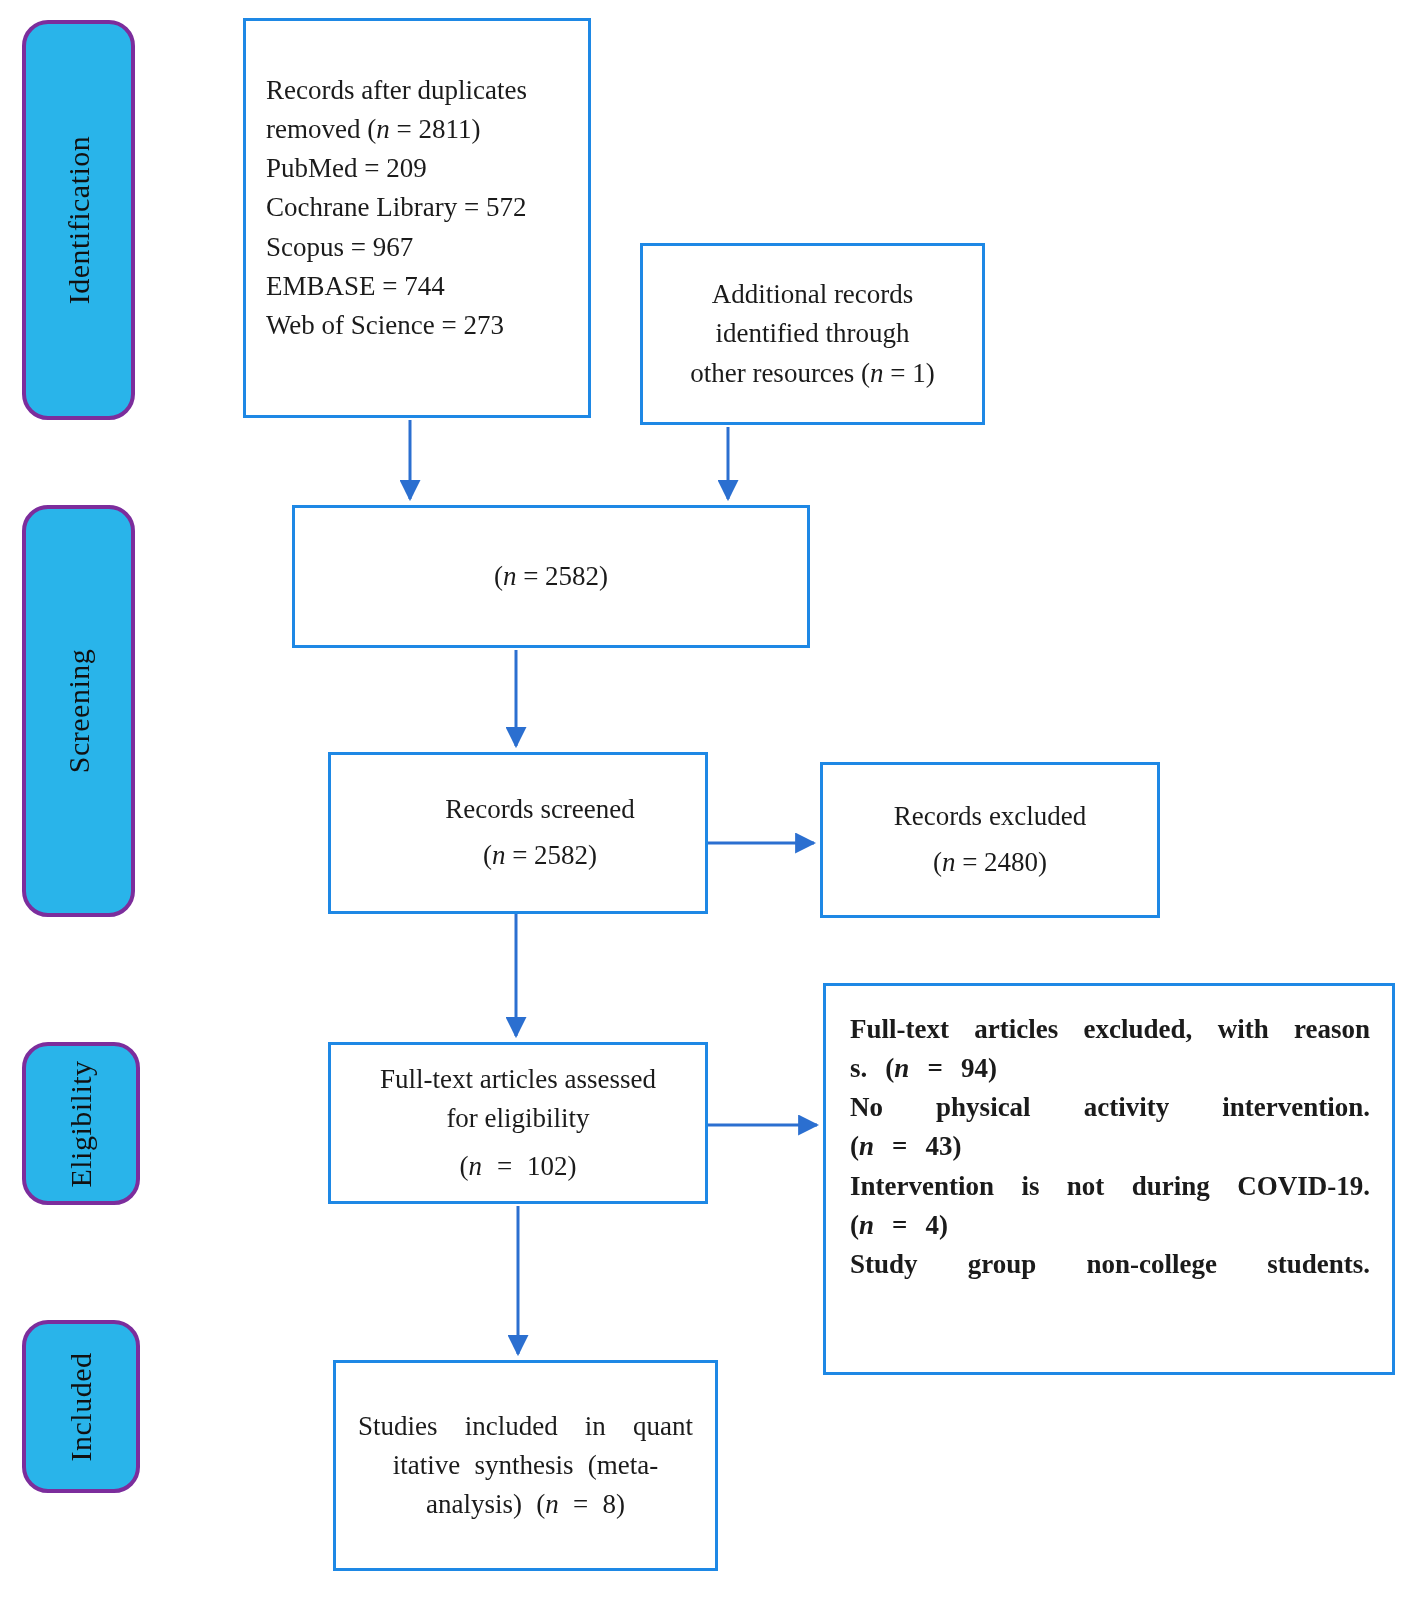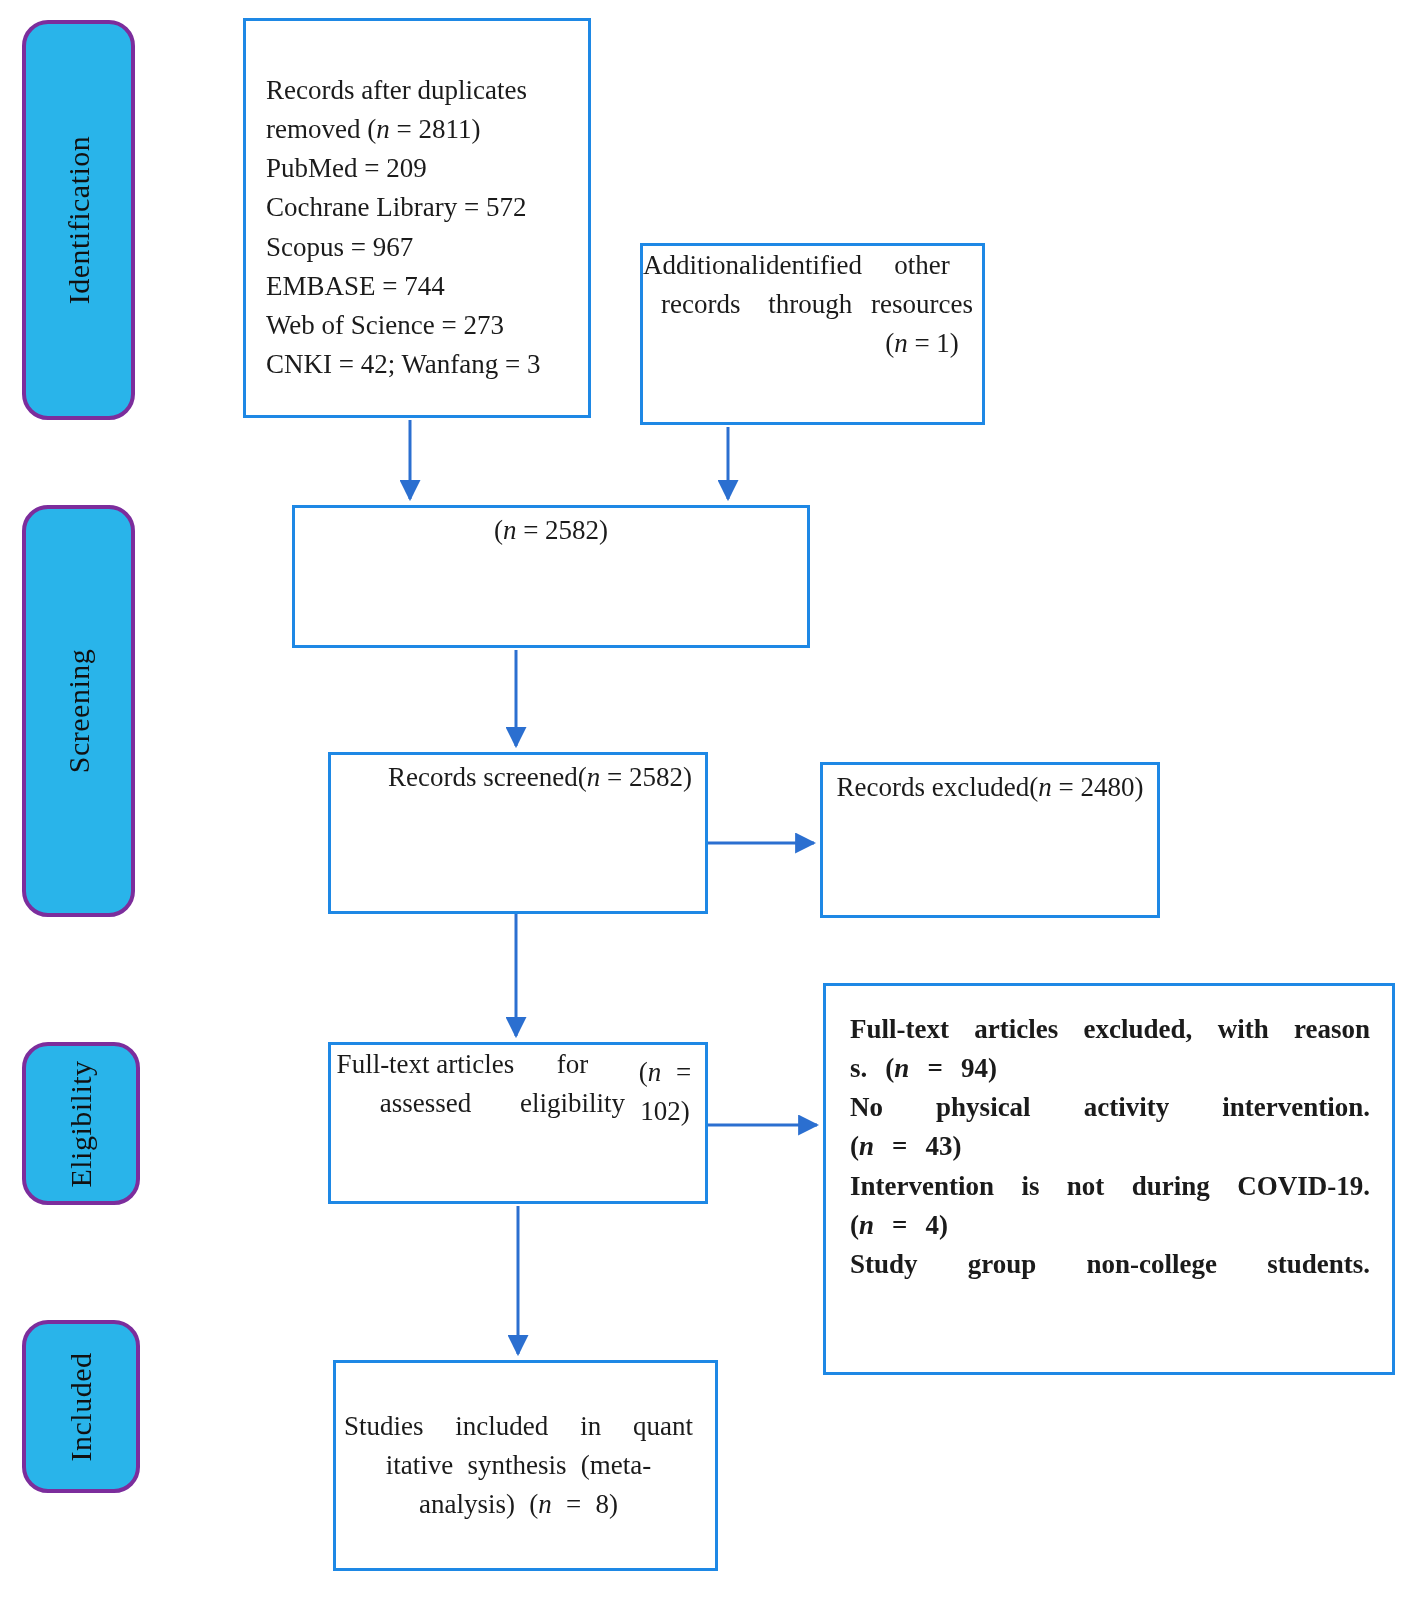--- a/index.html
+++ b/index.html
@@ -44,21 +44,21 @@
   .fbox {
     position: absolute;
     background: #ffffff;
     border: 3px solid var(--box-border);
     box-sizing: border-box;
     font-size: 27px;
   }
   .fbox .box-line { line-height: 1.45; }
   .centered {
     display: flex;
-    flex-direction: row;
+    flex-direction: column;
     justify-content: center;
     text-align: center;
   }
   .roomy .box-line { line-height: 1.7; }
   .pad-left { padding: 50px 14px 10px 20px; text-align: left; }
   .pad-just { padding: 24px 22px 10px 24px; text-align: left; }
   .jline { text-align: justify; text-align-last: justify; }
   .sline { text-align: left; word-spacing: 0.42em; }
   .wsp   { word-spacing: 0.3em; margin-top: 8px; }
   .cline { text-align: center; word-spacing: 0.28em; }
@@ -83,21 +83,20 @@
   </div>
 
   <div class="fbox pad-left" style="left:243px; top:18px; width:348px; height:400px;">
     <div class="box-line">Records after duplicates</div>
     <div class="box-line">removed (<i>n</i> = 2811)</div>
     <div class="box-line">PubMed = 209</div>
     <div class="box-line">Cochrane Library = 572</div>
     <div class="box-line">Scopus = 967</div>
     <div class="box-line">EMBASE = 744</div>
     <div class="box-line">Web of Science = 273</div>
-    <div class="box-line">CNKI = 42; Wanfang = 3</div>
   </div>
 
   <div class="fbox centered" style="left:640px; top:243px; width:345px; height:182px;">
     <div class="box-line">Additional records</div>
     <div class="box-line">identified through</div>
     <div class="box-line">other resources (<i>n</i> = 1)</div>
   </div>
 
   <div class="fbox centered roomy" style="left:292px; top:505px; width:518px; height:143px;">
     <div class="box-line">(<i>n</i> = 2582)</div>
@@ -122,21 +121,21 @@
   <div class="fbox pad-just" style="left:823px; top:983px; width:572px; height:392px;font-weight:bold;">
     <div class="box-line jline">Full-text articles excluded, with reason</div>
     <div class="box-line sline">s. (<i>n</i> = 94)</div>
     <div class="box-line jline">No physical activity intervention.</div>
     <div class="box-line sline">(<i>n</i> = 43)</div>
     <div class="box-line jline">Intervention is not during COVID-19.</div>
     <div class="box-line sline">(<i>n</i> = 4)</div>
     <div class="box-line jline">Study group non-college students.</div>
   </div>
 
-  <div class="fbox" style="left:333px; top:1360px; width:385px; height:211px; padding:44px 22px 10px 8px;">
+  <div class="fbox" style="left:333px; top:1360px; width:385px; height:211px; padding:44px 22px 10px 22px;">
     <div class="box-line jline">Studies included in quant</div>
     <div class="box-line cline">itative synthesis (meta-</div>
     <div class="box-line cline">analysis) (<i>n</i> = 8)</div>
   </div>
 
   <svg class="arrow-layer" viewBox="0 0 1410 1603" xmlns="http://www.w3.org/2000/svg">
     <defs>
       <marker id="ah" viewBox="0 0 10 10" refX="9" refY="5" markerWidth="7" markerHeight="7" orient="auto-start-reverse">
         <path d="M0,0 L10,5 L0,10 z" fill="var(--arrow)"></path>
       </marker>

